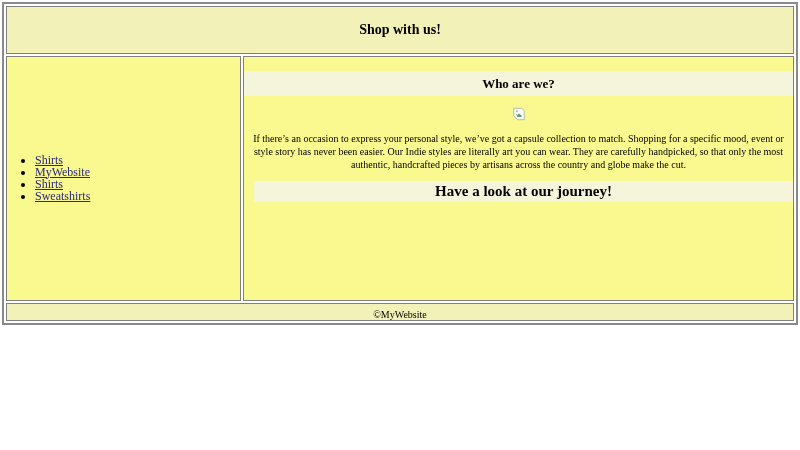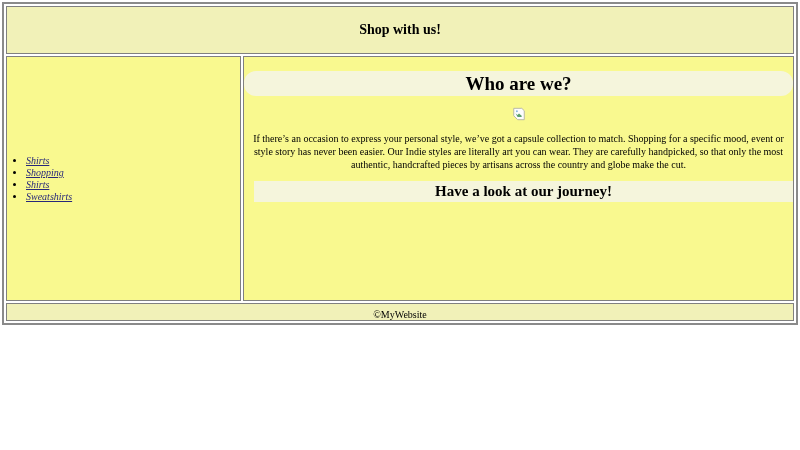--- a/index.html
+++ b/index.html
@@ -28,39 +28,38 @@
     background: var(--header-footer-bg, #f1f1b8);
     display: flex; align-items: center; justify-content: center;
   }
   .header-title { font-weight: bold; font-size: 14px; }
   .middle { flex: none; height: 245px; display: flex; gap: 2px; }
   .sidebar {
     flex: none; width: 235px;
     background: var(--content-bg, #f9f98f);
     display: flex; align-items: center;
   }
-  .sidebar ul { margin: 0; padding-left: 19px; font-size: 10px; font-style: italic; }
+  .sidebar ul { margin: 0; padding-left: 28px; font-size: 12px; }
   .sidebar li { margin: 0 0 1px 0; line-height: 11px; }
   .sidebar a {
     color: var(--link-color, #28287a);
     text-decoration: underline;
     cursor: pointer;
   }
   .main {
     flex: 1;
     background: var(--content-bg, #f9f98f);
     text-align: center;
     overflow: hidden;
   }
   .main h1 {
     margin: 14px 0 8px 0;
-    font-size: 19px;
+    font-size: 13px;
     line-height: 25px;
     background: var(--heading-strip-bg, #f5f5dc);
-    border-radius: 12px;
   }
   .main h2 {
     margin: 8px 0 0 10px;
     font-size: 15px;
     line-height: 21px;
     background: var(--heading-strip-bg, #f5f5dc);
   }
   .main p {
     margin: 10px 0;
     padding: 0 2px;
@@ -86,21 +85,21 @@
   </div>
 
   <div class="middle">
 
     <nav class="box sidebar">
       <ul>
         <li>
           <a href="#">Shirts</a>
         </li>
         <li>
-          <a href="#">Shopping</a>
+          <a href="#">MyWebsite</a>
         </li>
         <li>
           <a href="#">Shirts</a>
         </li>
         <li>
           <a href="#">Sweatshirts</a>
         </li>
       </ul>
     </nav>
 

